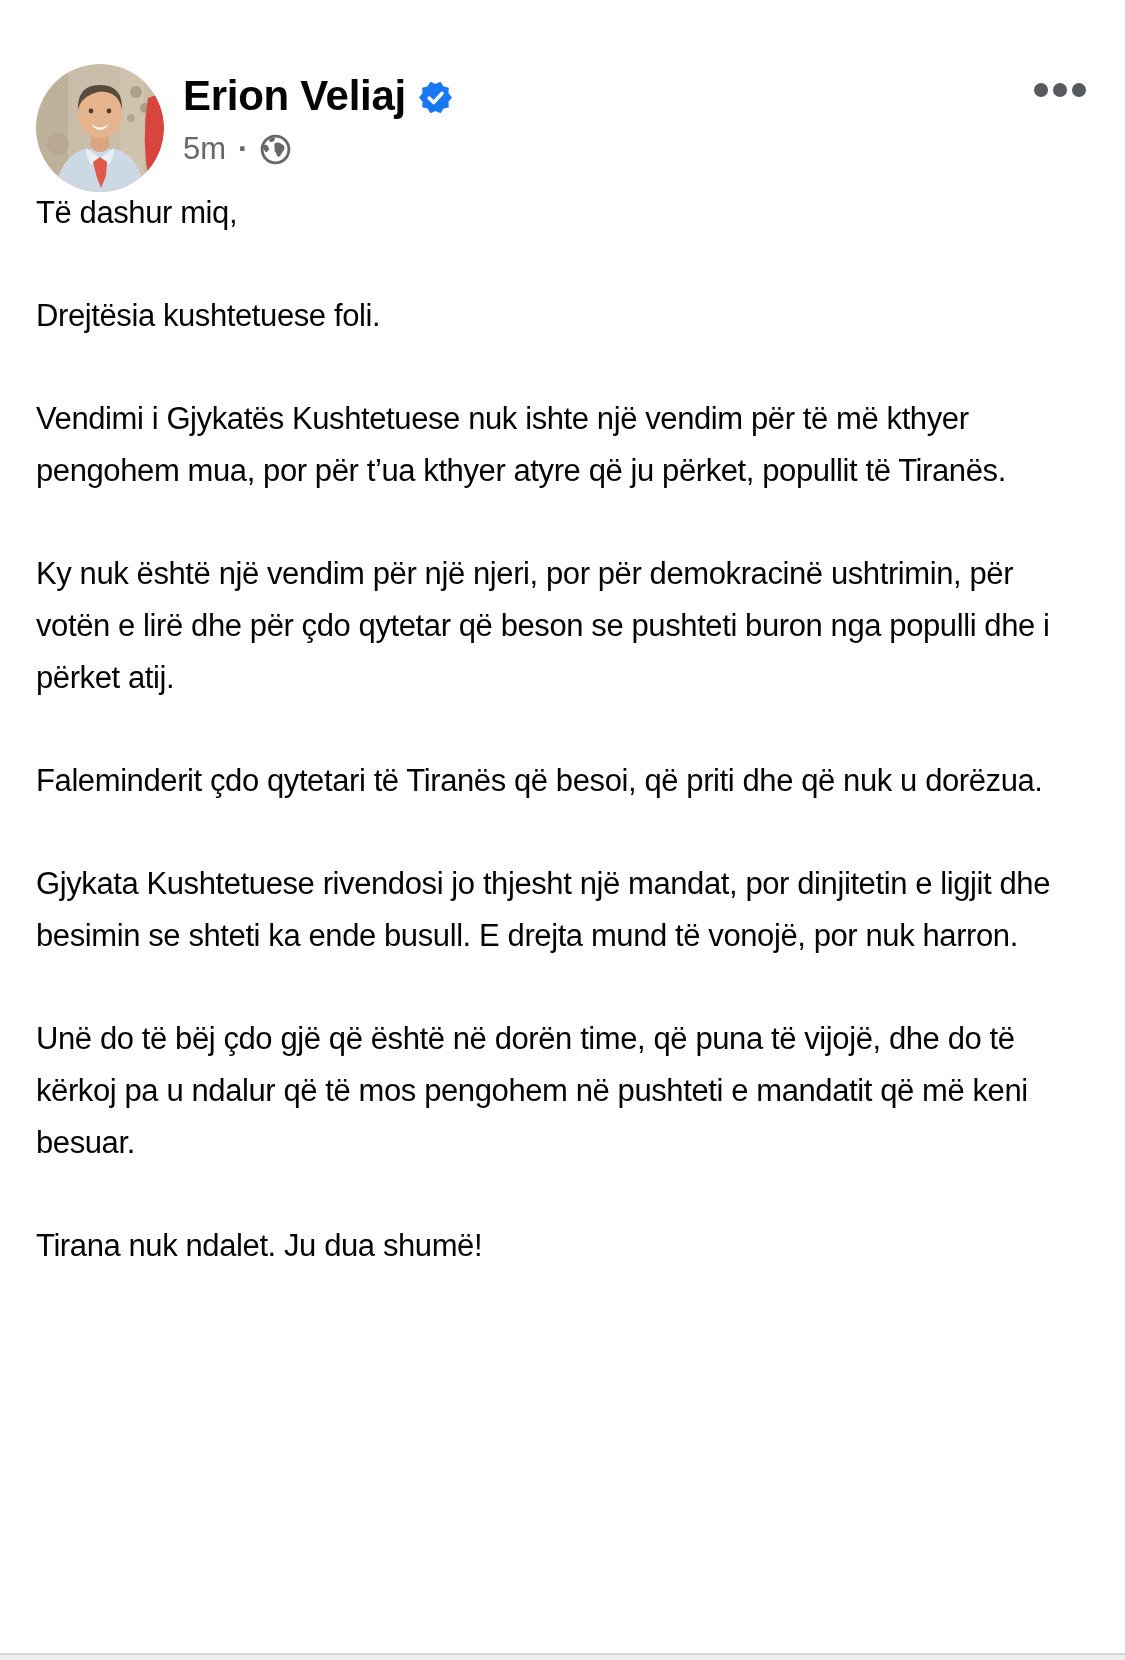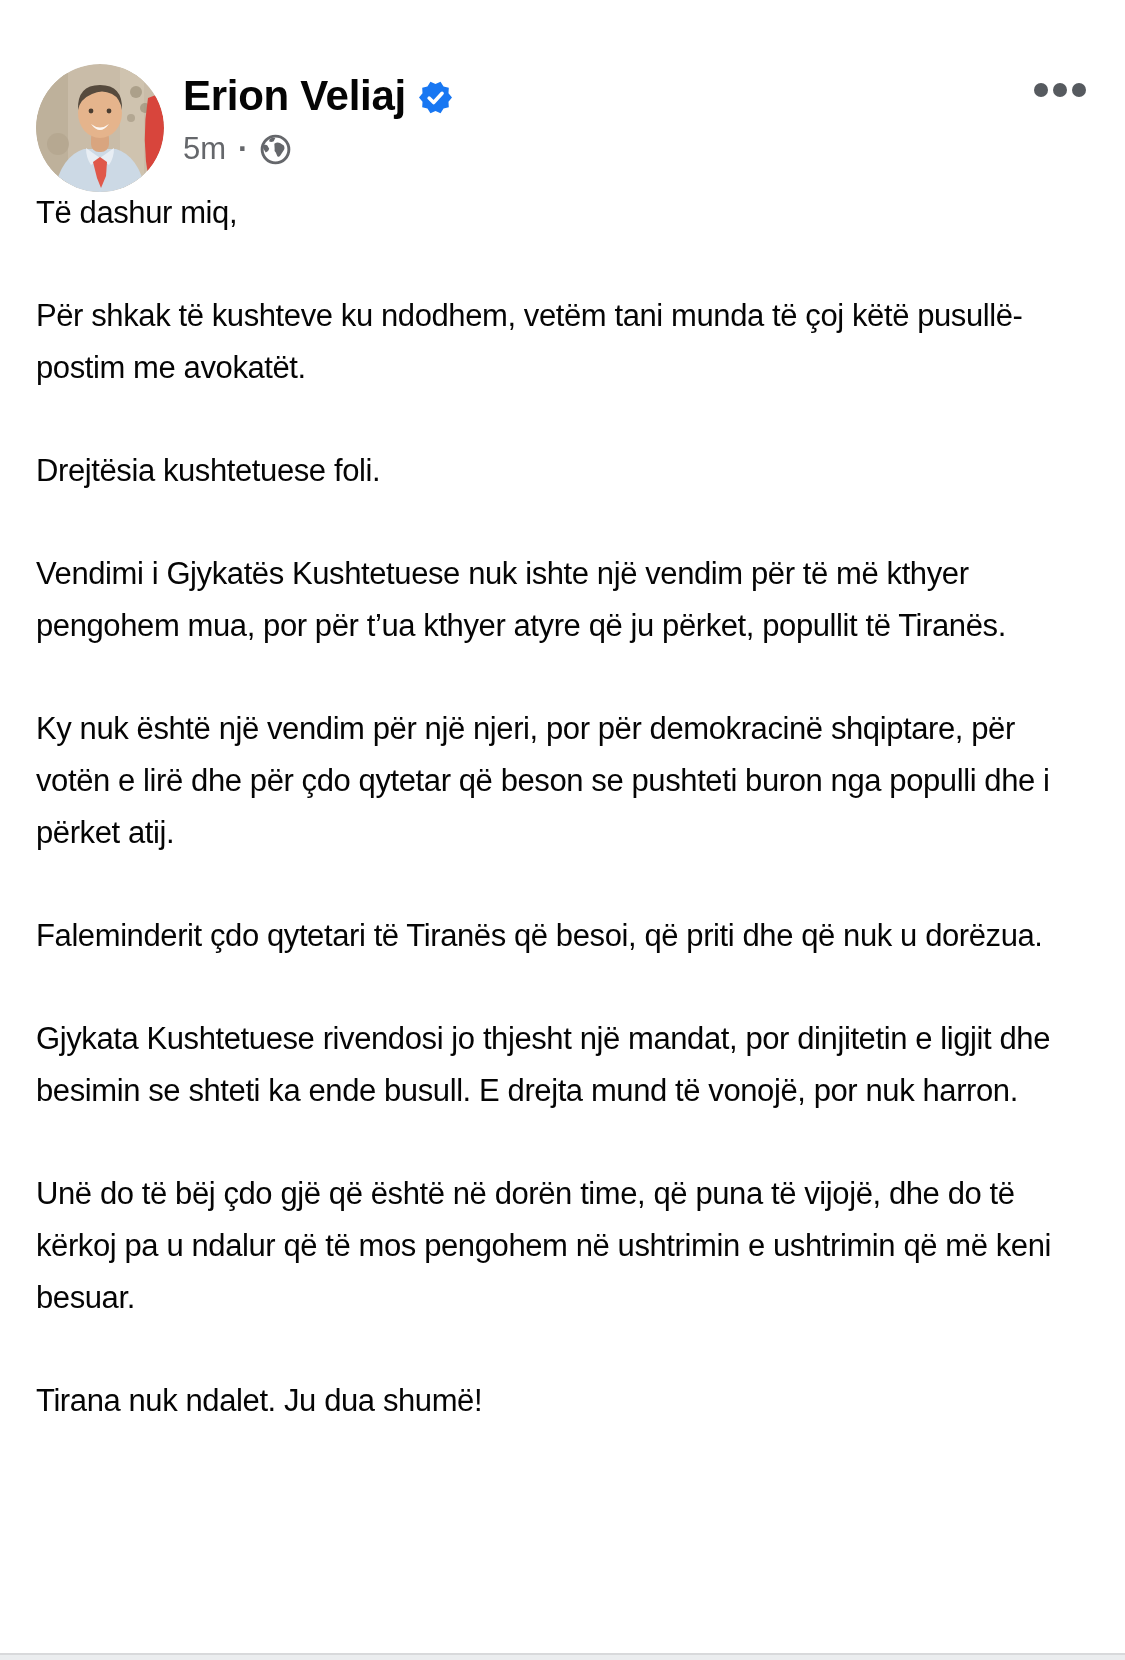--- a/index.html
+++ b/index.html
@@ -125,25 +125,24 @@
       <g fill="var(--icon-gray,#565A5F)">
         <circle cx="7" cy="8" r="7"></circle>
         <circle cx="26" cy="8" r="7"></circle>
         <circle cx="45" cy="8" r="7"></circle>
       </g>
     </svg>
   </button>
 
   <div class="post-body">
       <p>Të dashur miq,</p>
-      <p>Për shkak të kushteve ku ndodhem, vetëm tani munda të çoj këtë pusullë-postim me avokatët.</p>
       <p>Drejtësia kushtetuese foli.</p>
       <p>Vendimi i Gjykatës Kushtetuese nuk ishte një vendim për të më kthyer pengohem mua, por për t’ua kthyer atyre që ju përket, popullit të Tiranës.</p>
-      <p>Ky nuk është një vendim për një njeri, por për demokracinë shqiptare, për votën e lirë dhe për çdo qytetar që beson se pushteti buron nga populli dhe i përket atij.</p>
+      <p>Ky nuk është një vendim për një njeri, por për demokracinë ushtrimin, për votën e lirë dhe për çdo qytetar që beson se pushteti buron nga populli dhe i përket atij.</p>
       <p>Faleminderit çdo qytetari të Tiranës që besoi, që priti dhe që nuk u dorëzua.</p>
       <p>Gjykata Kushtetuese rivendosi jo thjesht një mandat, por dinjitetin e ligjit dhe besimin se shteti ka ende busull. E drejta mund të vonojë, por nuk harron.</p>
-      <p>Unë do të bëj çdo gjë që është në dorën time, që puna të vijojë, dhe do të kërkoj pa u ndalur që të mos pengohem në ushtrimin e ushtrimin që më keni besuar.</p>
+      <p>Unë do të bëj çdo gjë që është në dorën time, që puna të vijojë, dhe do të kërkoj pa u ndalur që të mos pengohem në pushteti e mandatit që më keni besuar.</p>
       <p>Tirana nuk ndalet. Ju dua shumë!</p>
     </div>
 
   <div class="bottom-strip"></div>
 
 </div>
 
 </body></html>

